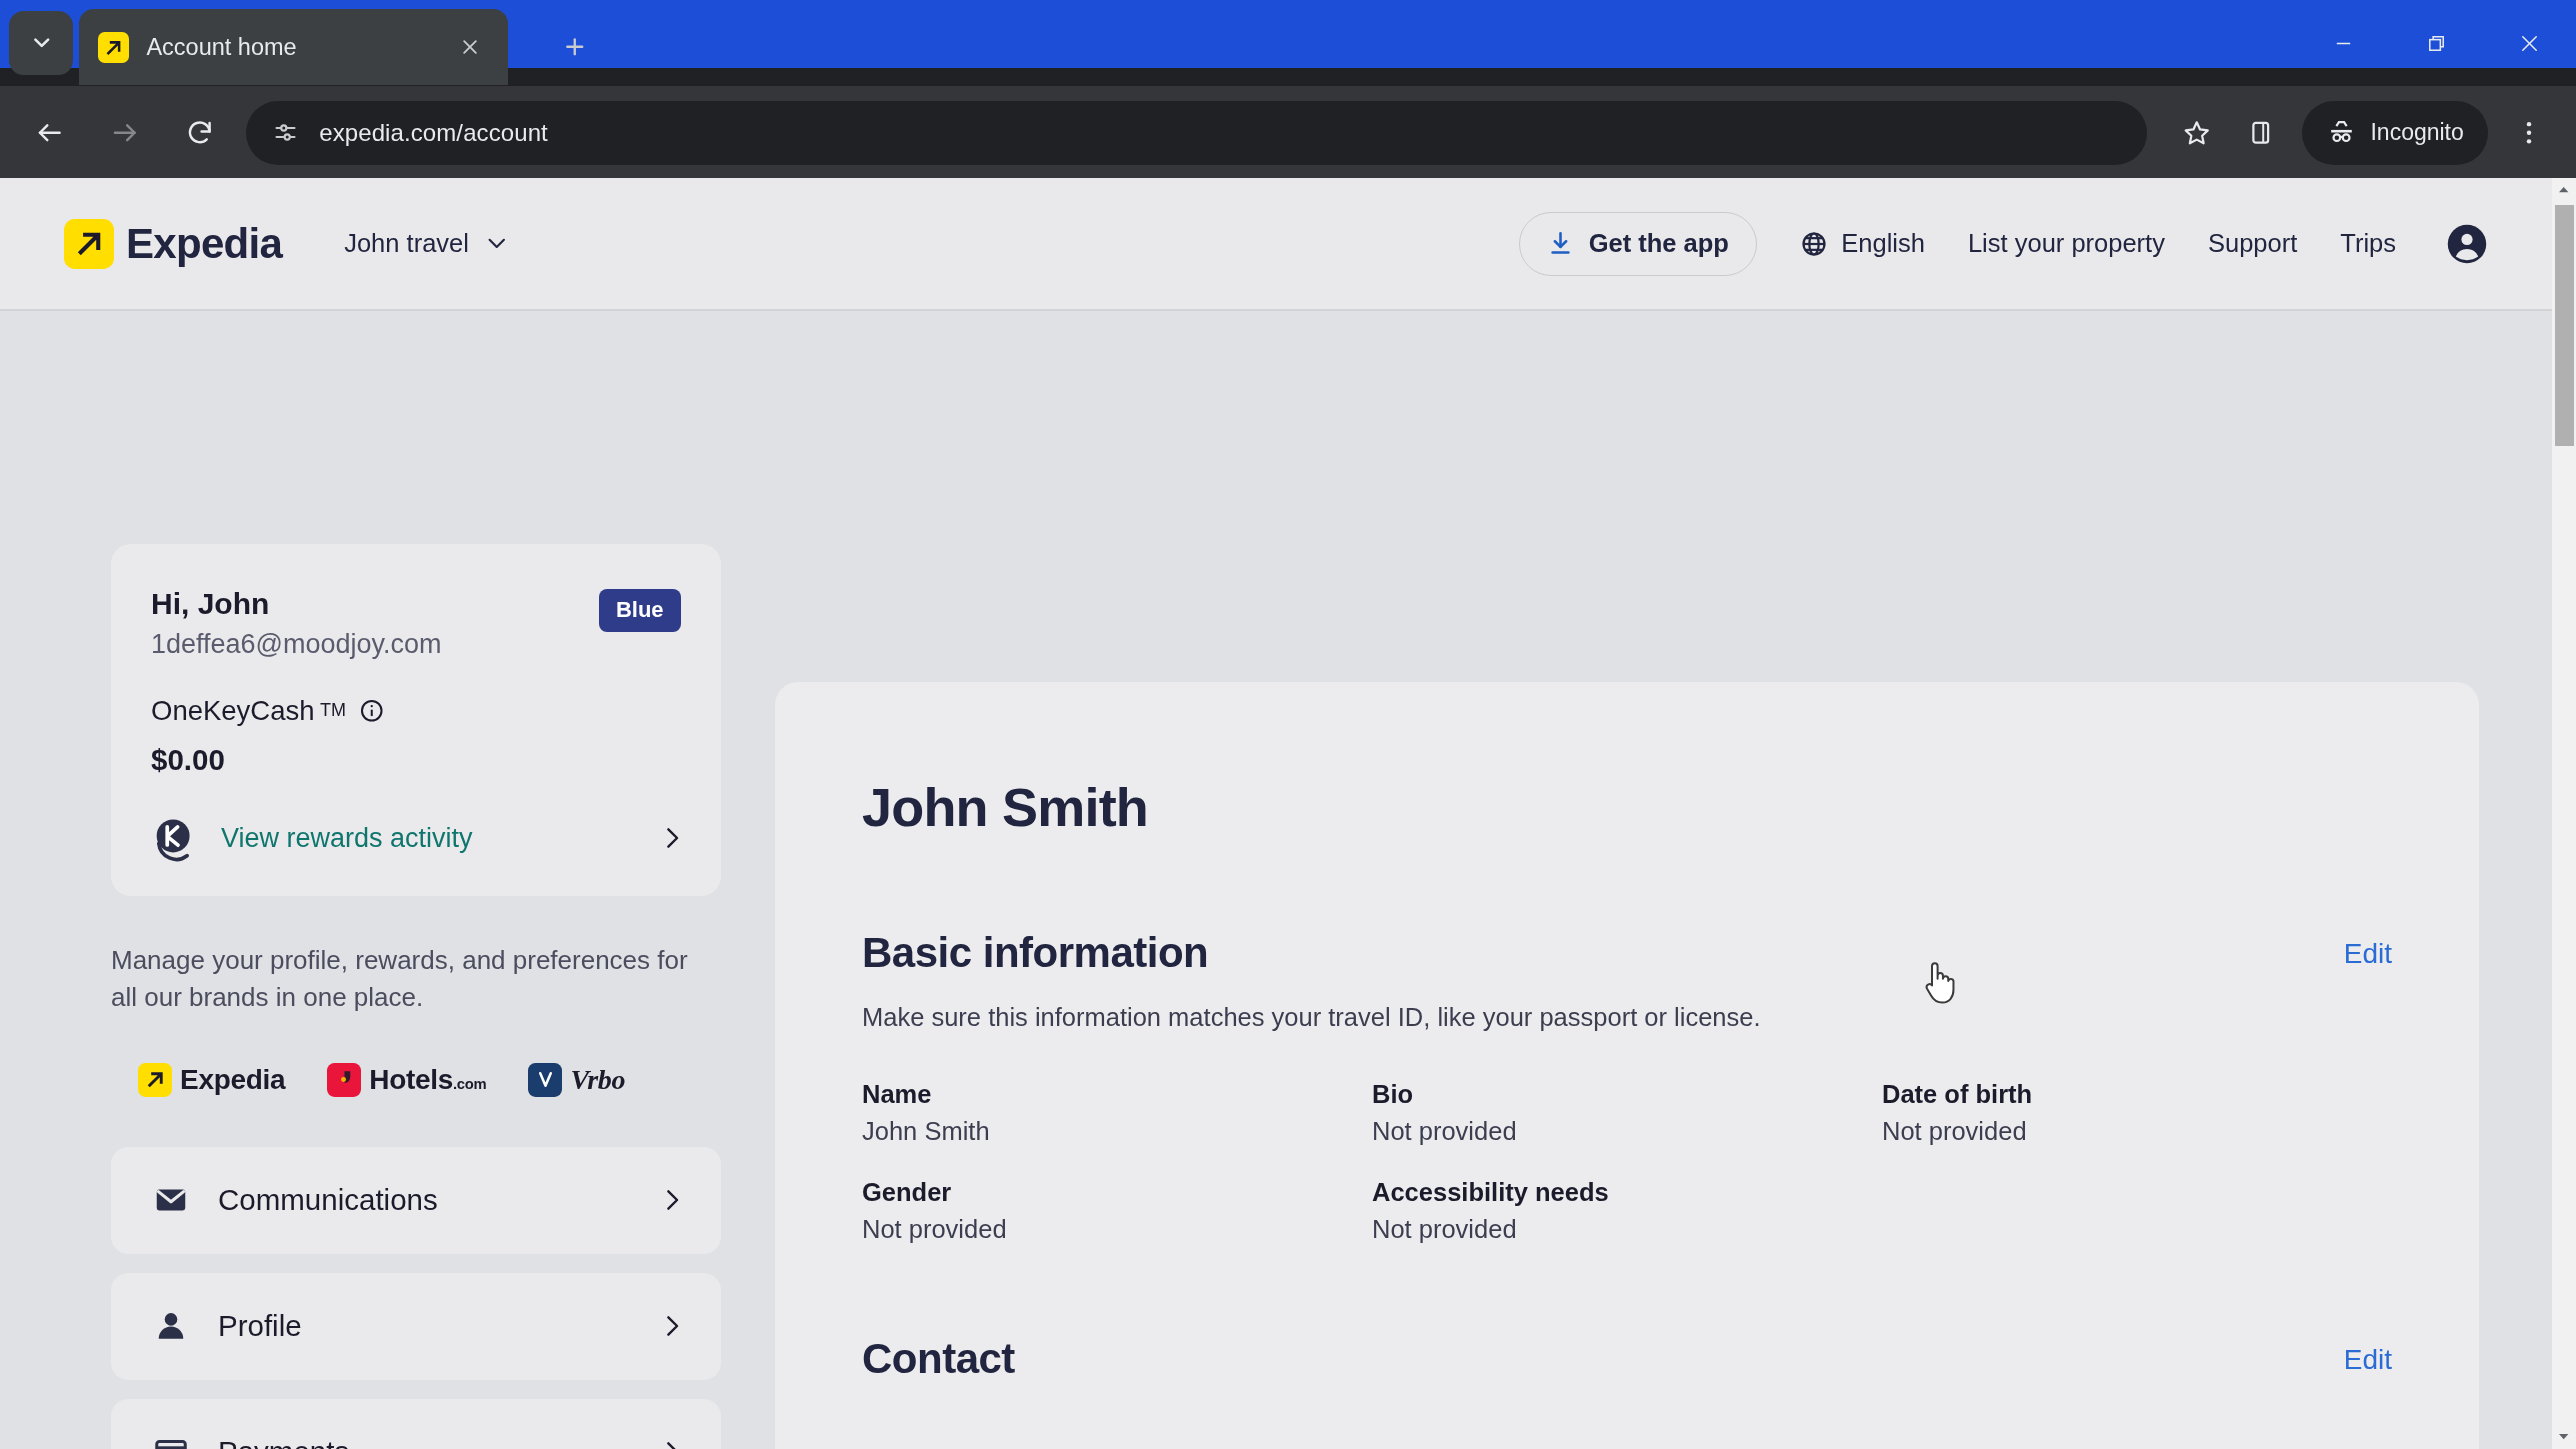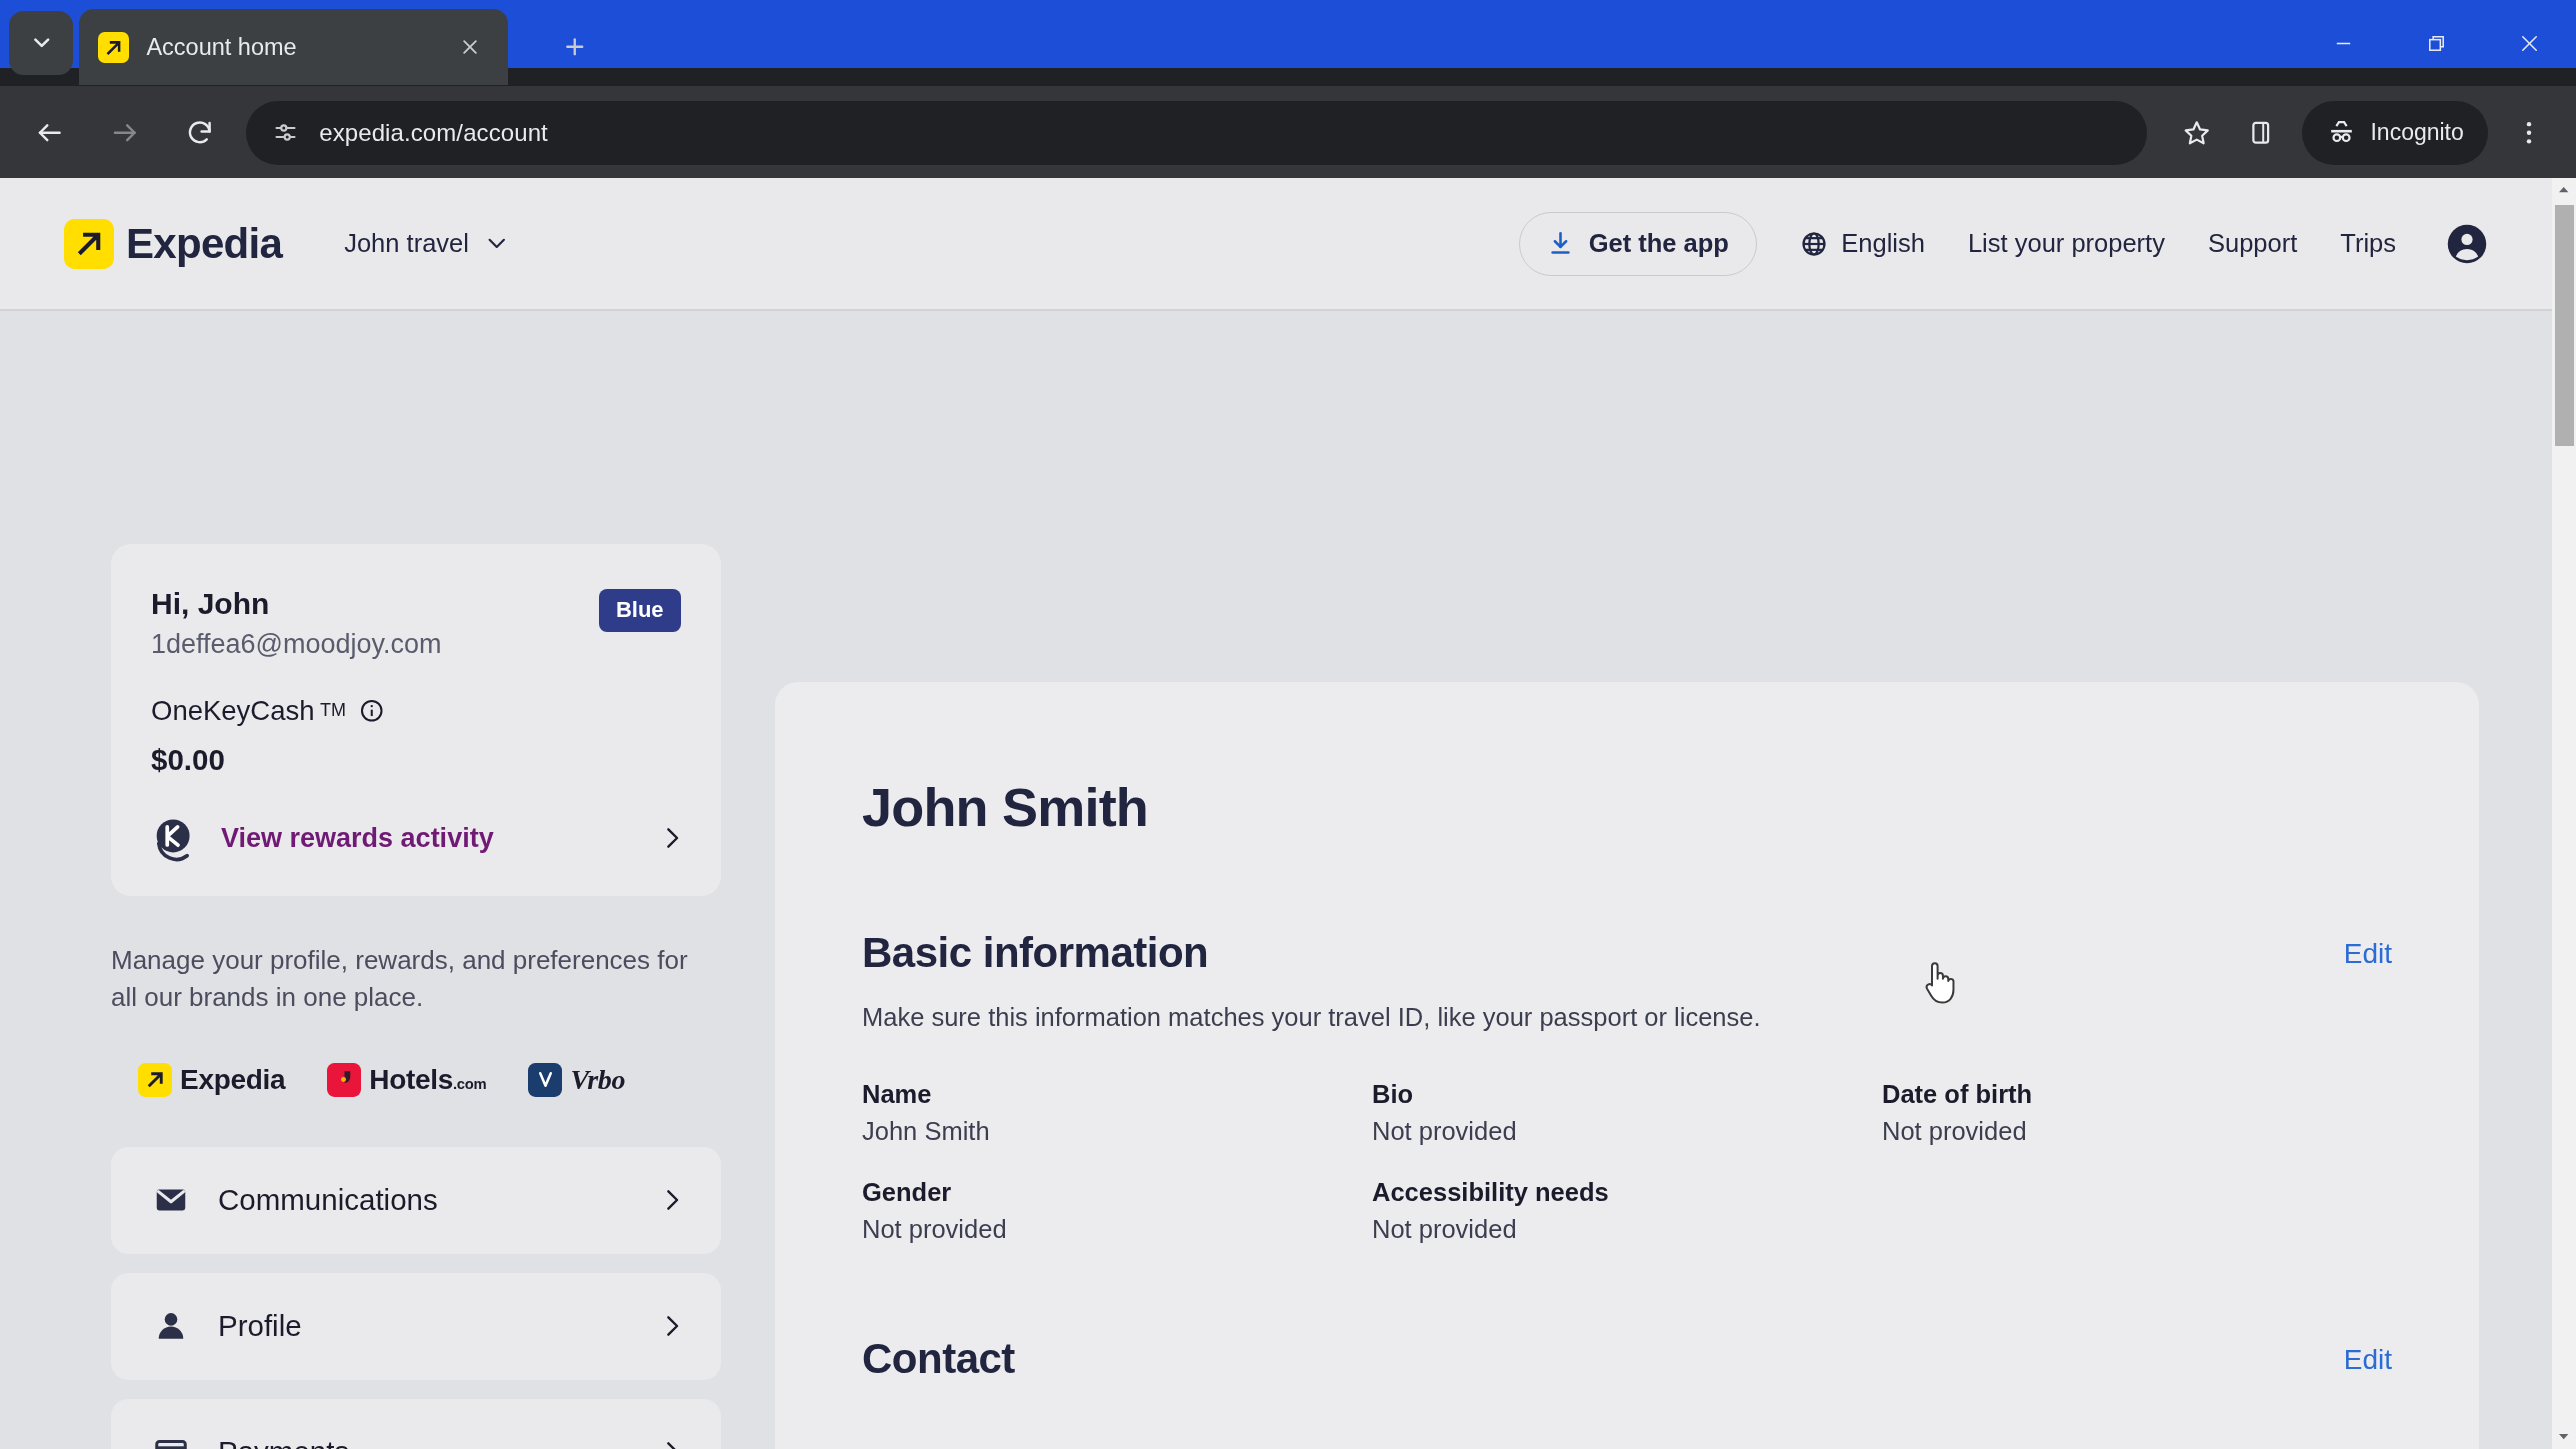--- a/index.html
+++ b/index.html
@@ -146,21 +146,21 @@
   }
   .okc-row { display: flex; align-items: center; margin-top: 35px; }
   .okc-label { font-size: 27.5px; color: #1c1b2b; }
   .okc-tm { font-size: 18px; color: #1c1b2b; margin-left: 5.4px; vertical-align: super; }
   .okc-info { margin-left: 13.4px; display: flex; }
   .okc-info svg { width: 25.5px; height: 25.5px; }
   .okc-amount { font-size: 29.5px; font-weight: 700; color: #1c1b2b; margin-top: 16px; }
   .rewards-row { display: flex; align-items: center; margin-top: 38px; }
   .key-badge { width: 47px; height: 47px; flex: none; margin-right: 23px; display:flex; }
   .key-badge svg { width: 47px; height: 47px; }
-  .rewards-label { flex: 1; font-size: 27px; color: #701a75; font-weight: bold; }
+  .rewards-label { flex: 1; font-size: 27px; color: #0f766e; }
   .chev-r { display: flex; flex: none; }
   .chev-r svg { width: 17.4px; height: 28px; }
 
   .sb-blurb {
     font-size: 26px; color: #4b4d5f; line-height: 1.42; margin-top: 46px; width: 590px;
   }
   .brand-logos { display: flex; align-items: center; margin-top: 47px; padding-left: 27px; }
   .blogo { display: flex; align-items: center; margin-right: 42px; }
   .blogo .mark { width: 34px; height: 34px; border-radius: 7.4px; display:flex; align-items:center; justify-content:center; margin-right: 8px; flex:none; }
   .blogo .mark.exp { background: #ffde00; }

